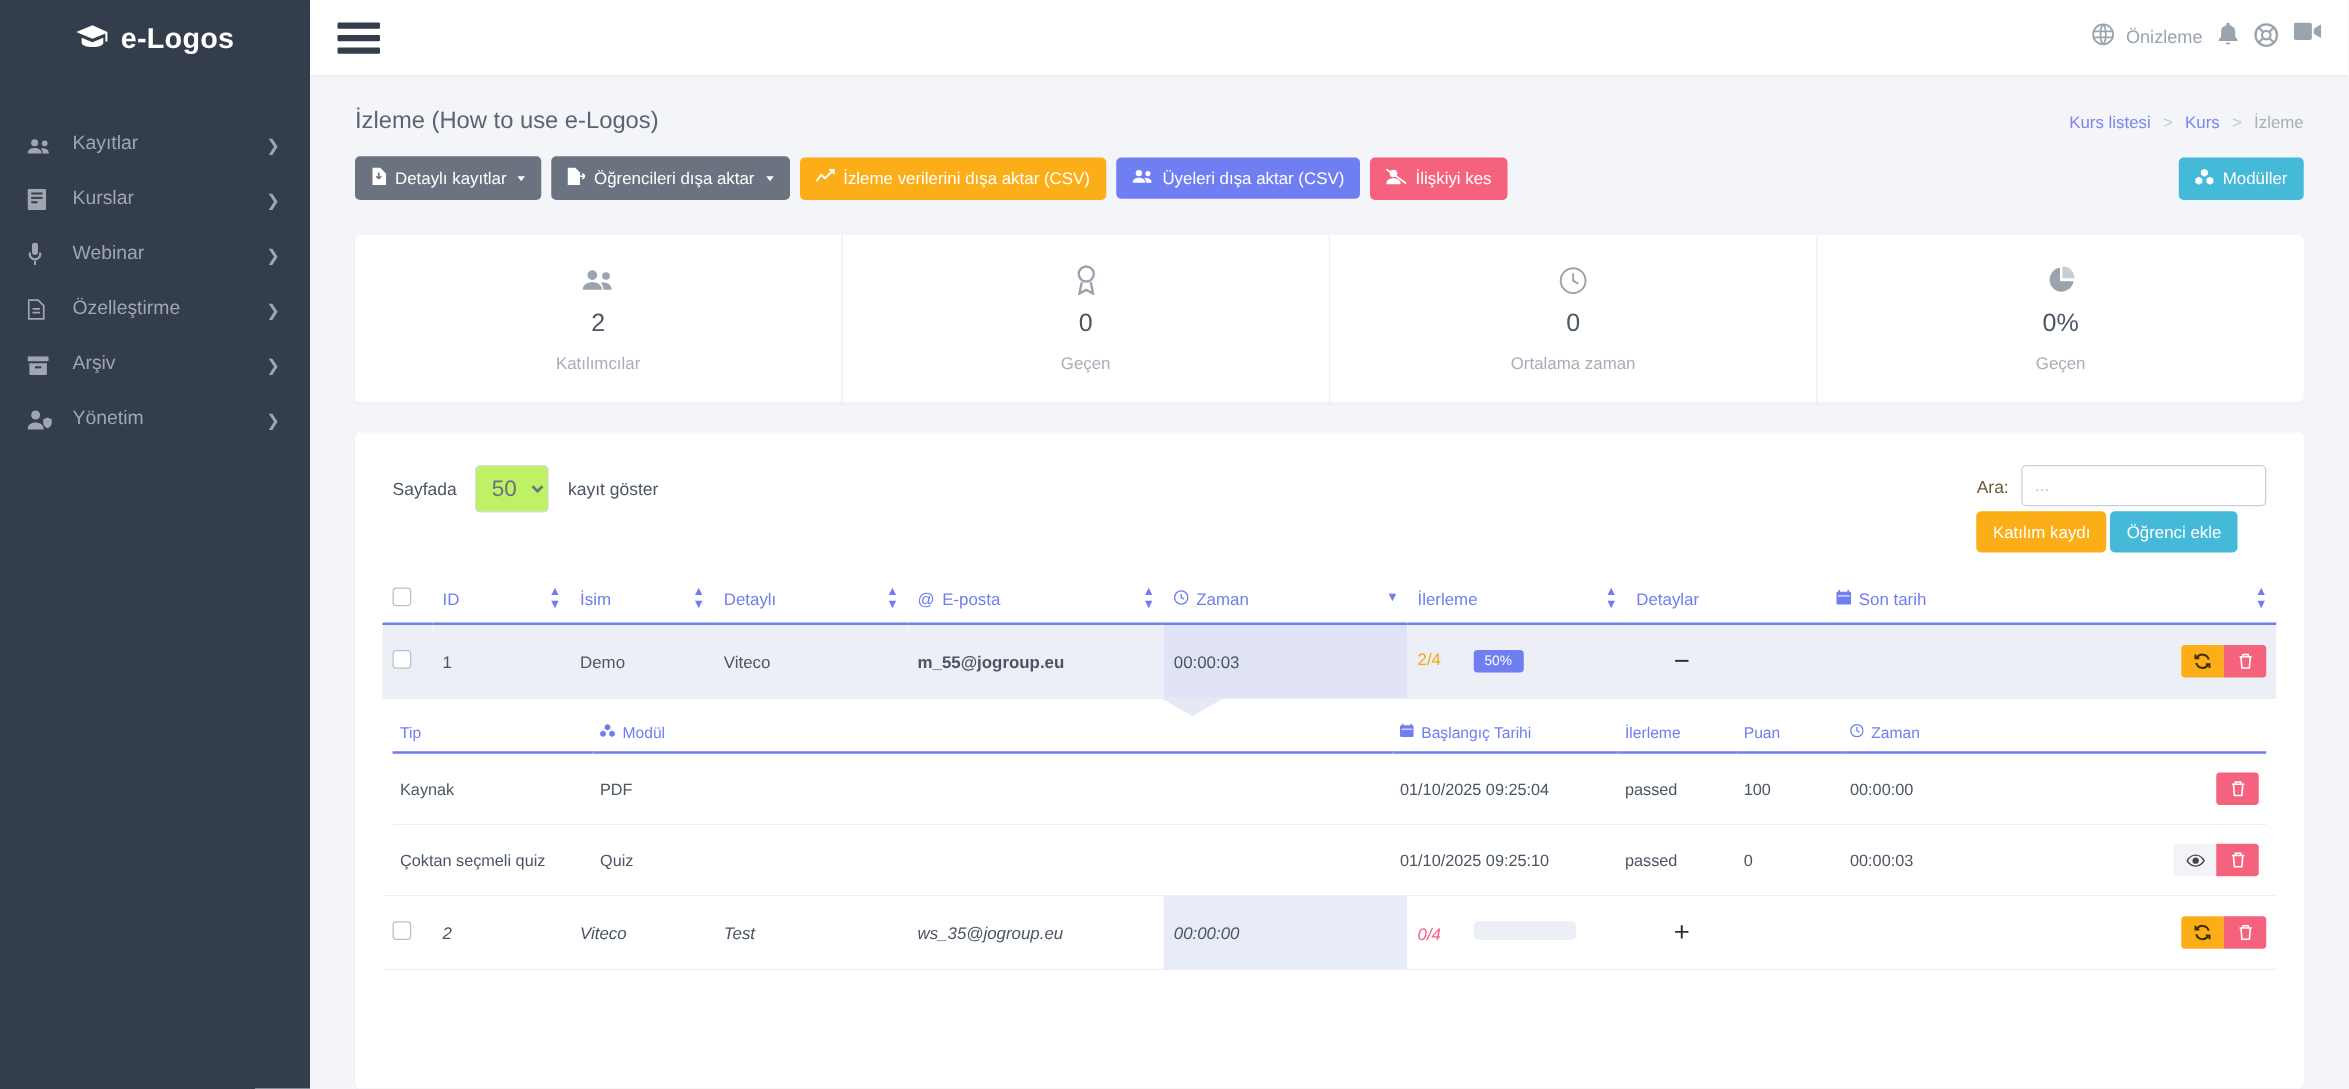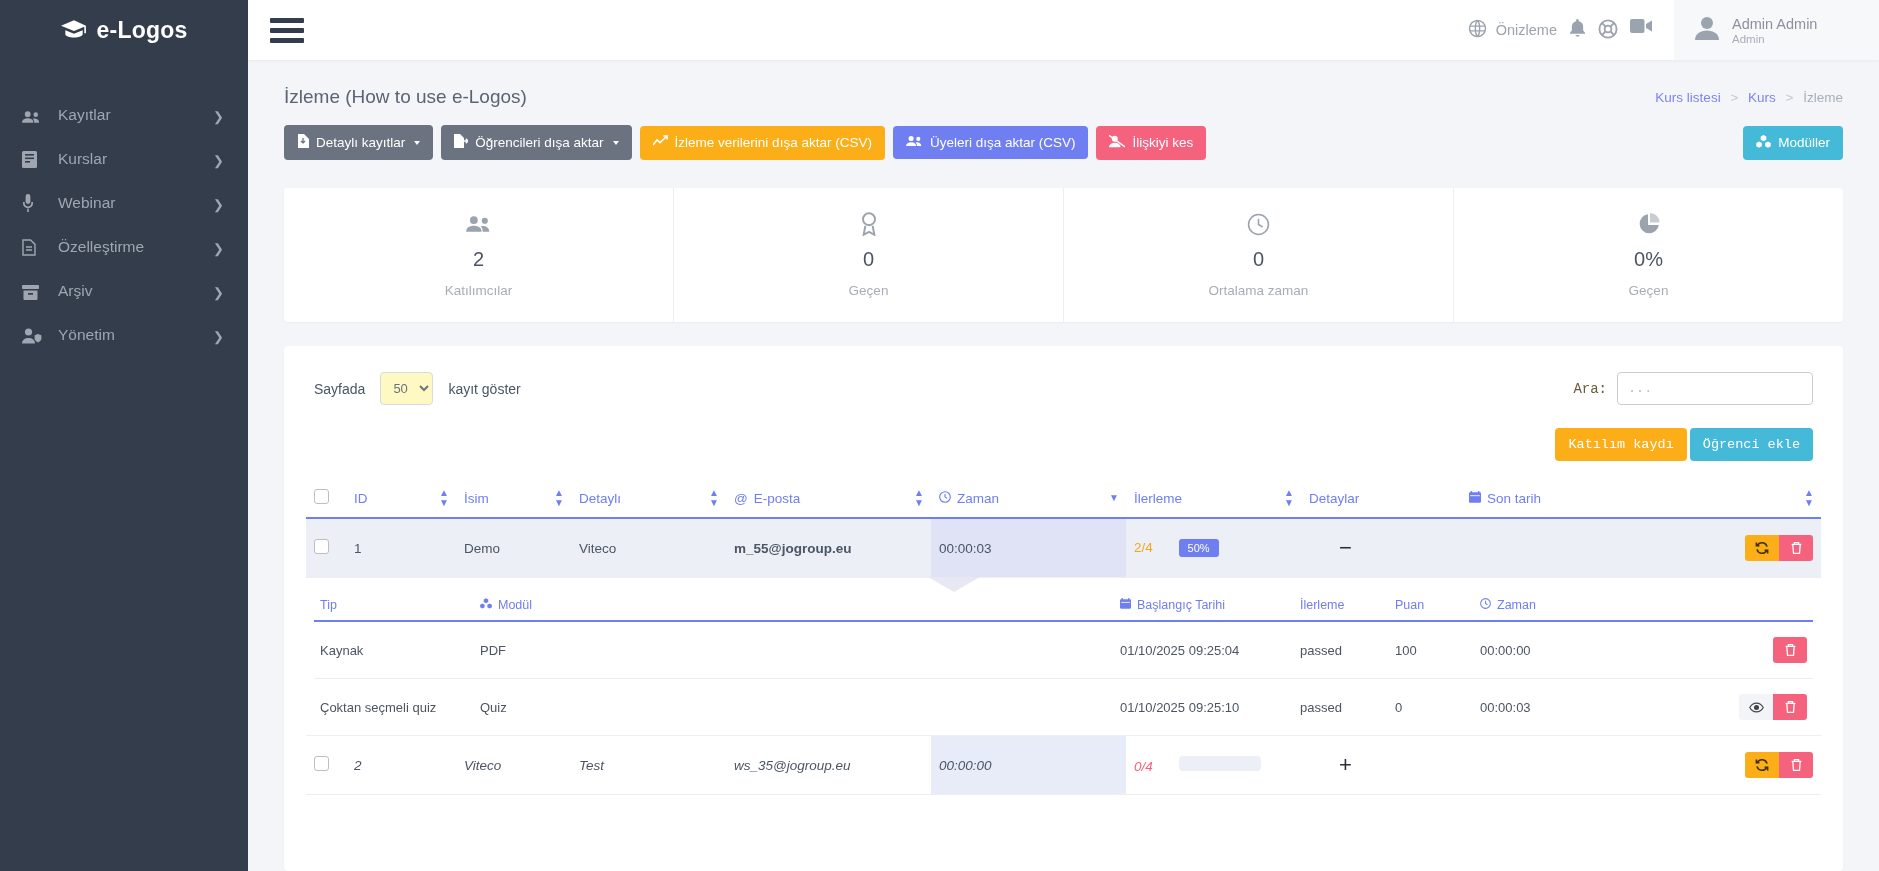--- a/index.html
+++ b/index.html
@@ -89,24 +89,24 @@
 
   
   .panel {
     margin: 24px 36px 0 36px; background:#fff; border-radius:4px;
     padding: 26px 22px 10px 22px; box-shadow:0 1px 2px rgba(0,0,0,.04);
     flex:1; overflow:hidden;
   }
   .panel-ctrls { display:flex; align-items:flex-start; padding: 0 8px; }
   .len-ctrl { display:flex; align-items:center; gap:15px; font-size:14px; color:#4b5563; }
   .len-ctrl select {
-    font-family:inherit; font-size:13px; color:#6b7280; padding:7px 8px;
-    border:1px solid #d6dae1; border-radius:4px; background:#fef9c3; cursor:pointer;
-  }
-  .right-ctrls { margin-left:auto; display:flex; flex-direction:column; align-items:flex-end; gap:23px;font-family:Liberation Mono, monospace; }
+    font-family:inherit; font-size:18px; color:#6b7280; padding:7px 8px;
+    border:1px solid #d6dae1; border-radius:4px; background:#bef264; cursor:pointer;
+  }
+  .right-ctrls { margin-left:auto; display:flex; flex-direction:column; gap:4px; }
   .search-ctrl { display:flex; align-items:center; gap:10px; font-size:14px; color:#6b5b3d; }
   .search-ctrl input {
     font-family:inherit; font-size:13.5px; width:196px; padding:8px 10px;
     border:1px solid #c9ced6; border-radius:4px; color:#444;
   }
   .search-ctrl input::placeholder { color:#b9bec6; }
   .mini-btns { display:flex; gap:3px; }
 
   
   table { width:100%; border-collapse:collapse; }
@@ -288,32 +288,20 @@
             </svg>
         </span>
       </div>
       <div class="top-act">
         <span>
           <svg width="22" height="14" viewBox="0 0 22 14" fill="#9aa3ae">
               <rect x="0" y="0" width="14.5" height="14" rx="2"></rect>
               <path d="M16 5l6-3.6v11.2L16 9z"></path>
             </svg>
         </span>
-      </div>
-    </div>
-    <div class="user-box">
-      <span>
-        <svg width="26" height="24" viewBox="0 0 26 24" fill="#9aa3ae">
-            <circle cx="13" cy="7" r="6"></circle>
-            <path d="M1 24c0-6 5.4-9.4 12-9.4S25 18 25 24H1z"></path>
-          </svg>
-      </span>
-      <div>
-        <div class="user-name">Admin Admin</div>
-        <div class="user-role">Admin</div>
       </div>
     </div>
   </div>
 
   <div class="pagehead">
     <div class="page-title">İzleme (How to use e-Logos)</div>
     <div class="crumbs">
       <a>Kurs listesi</a>
       <span class="crumb-sep">&gt;</span>
       <a>Kurs</a>

